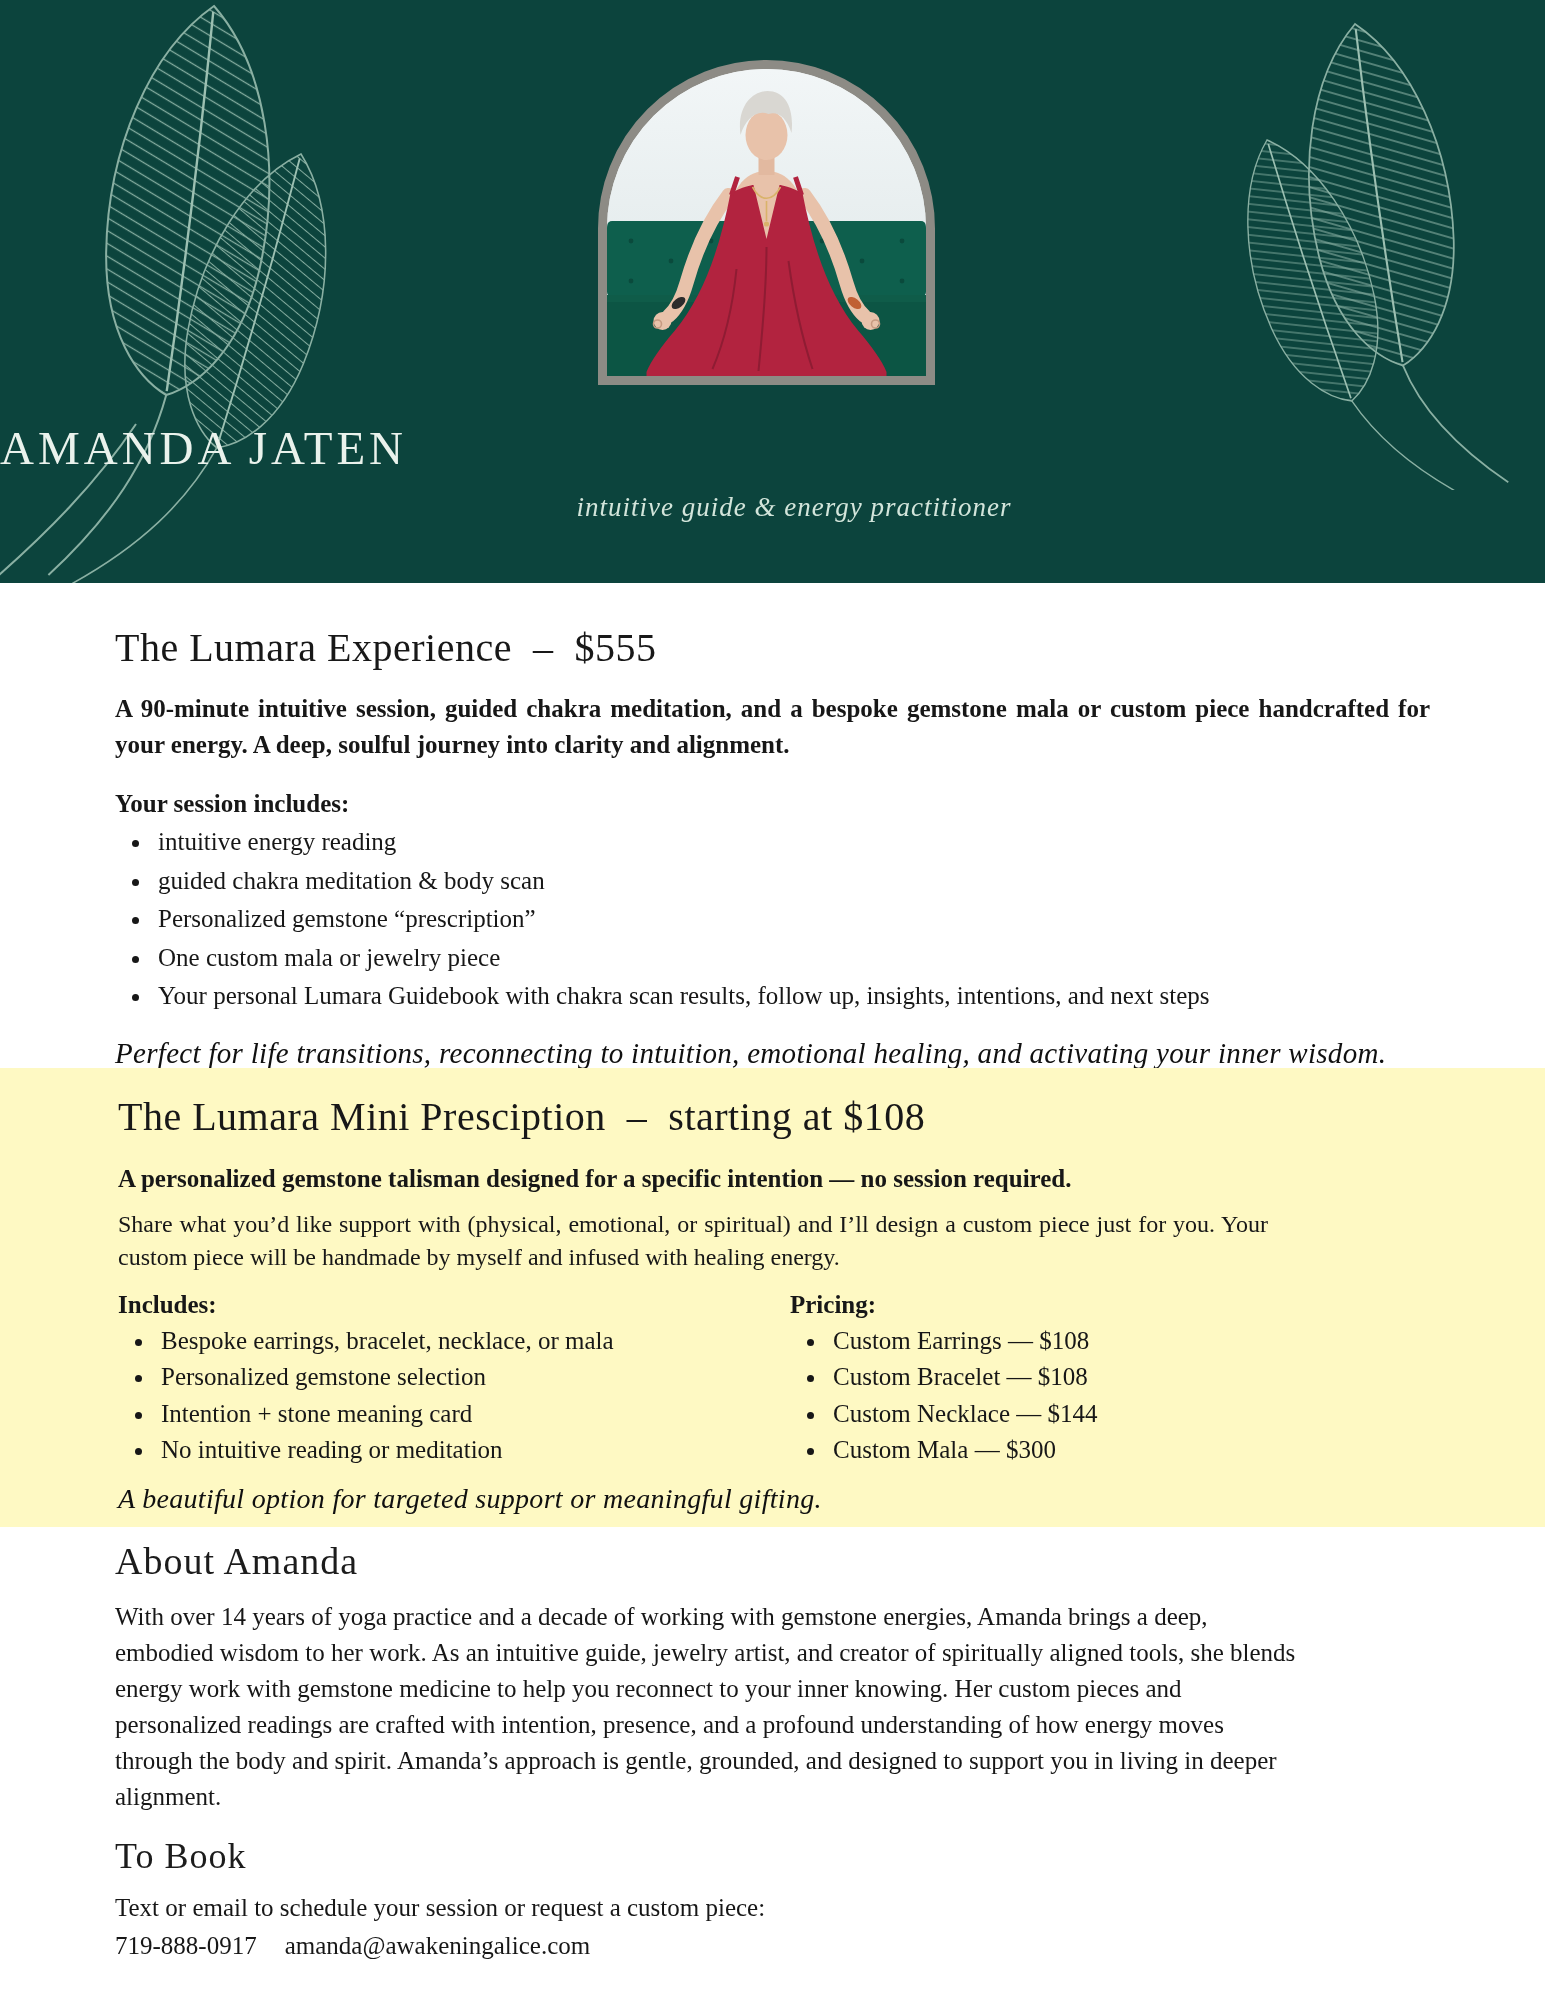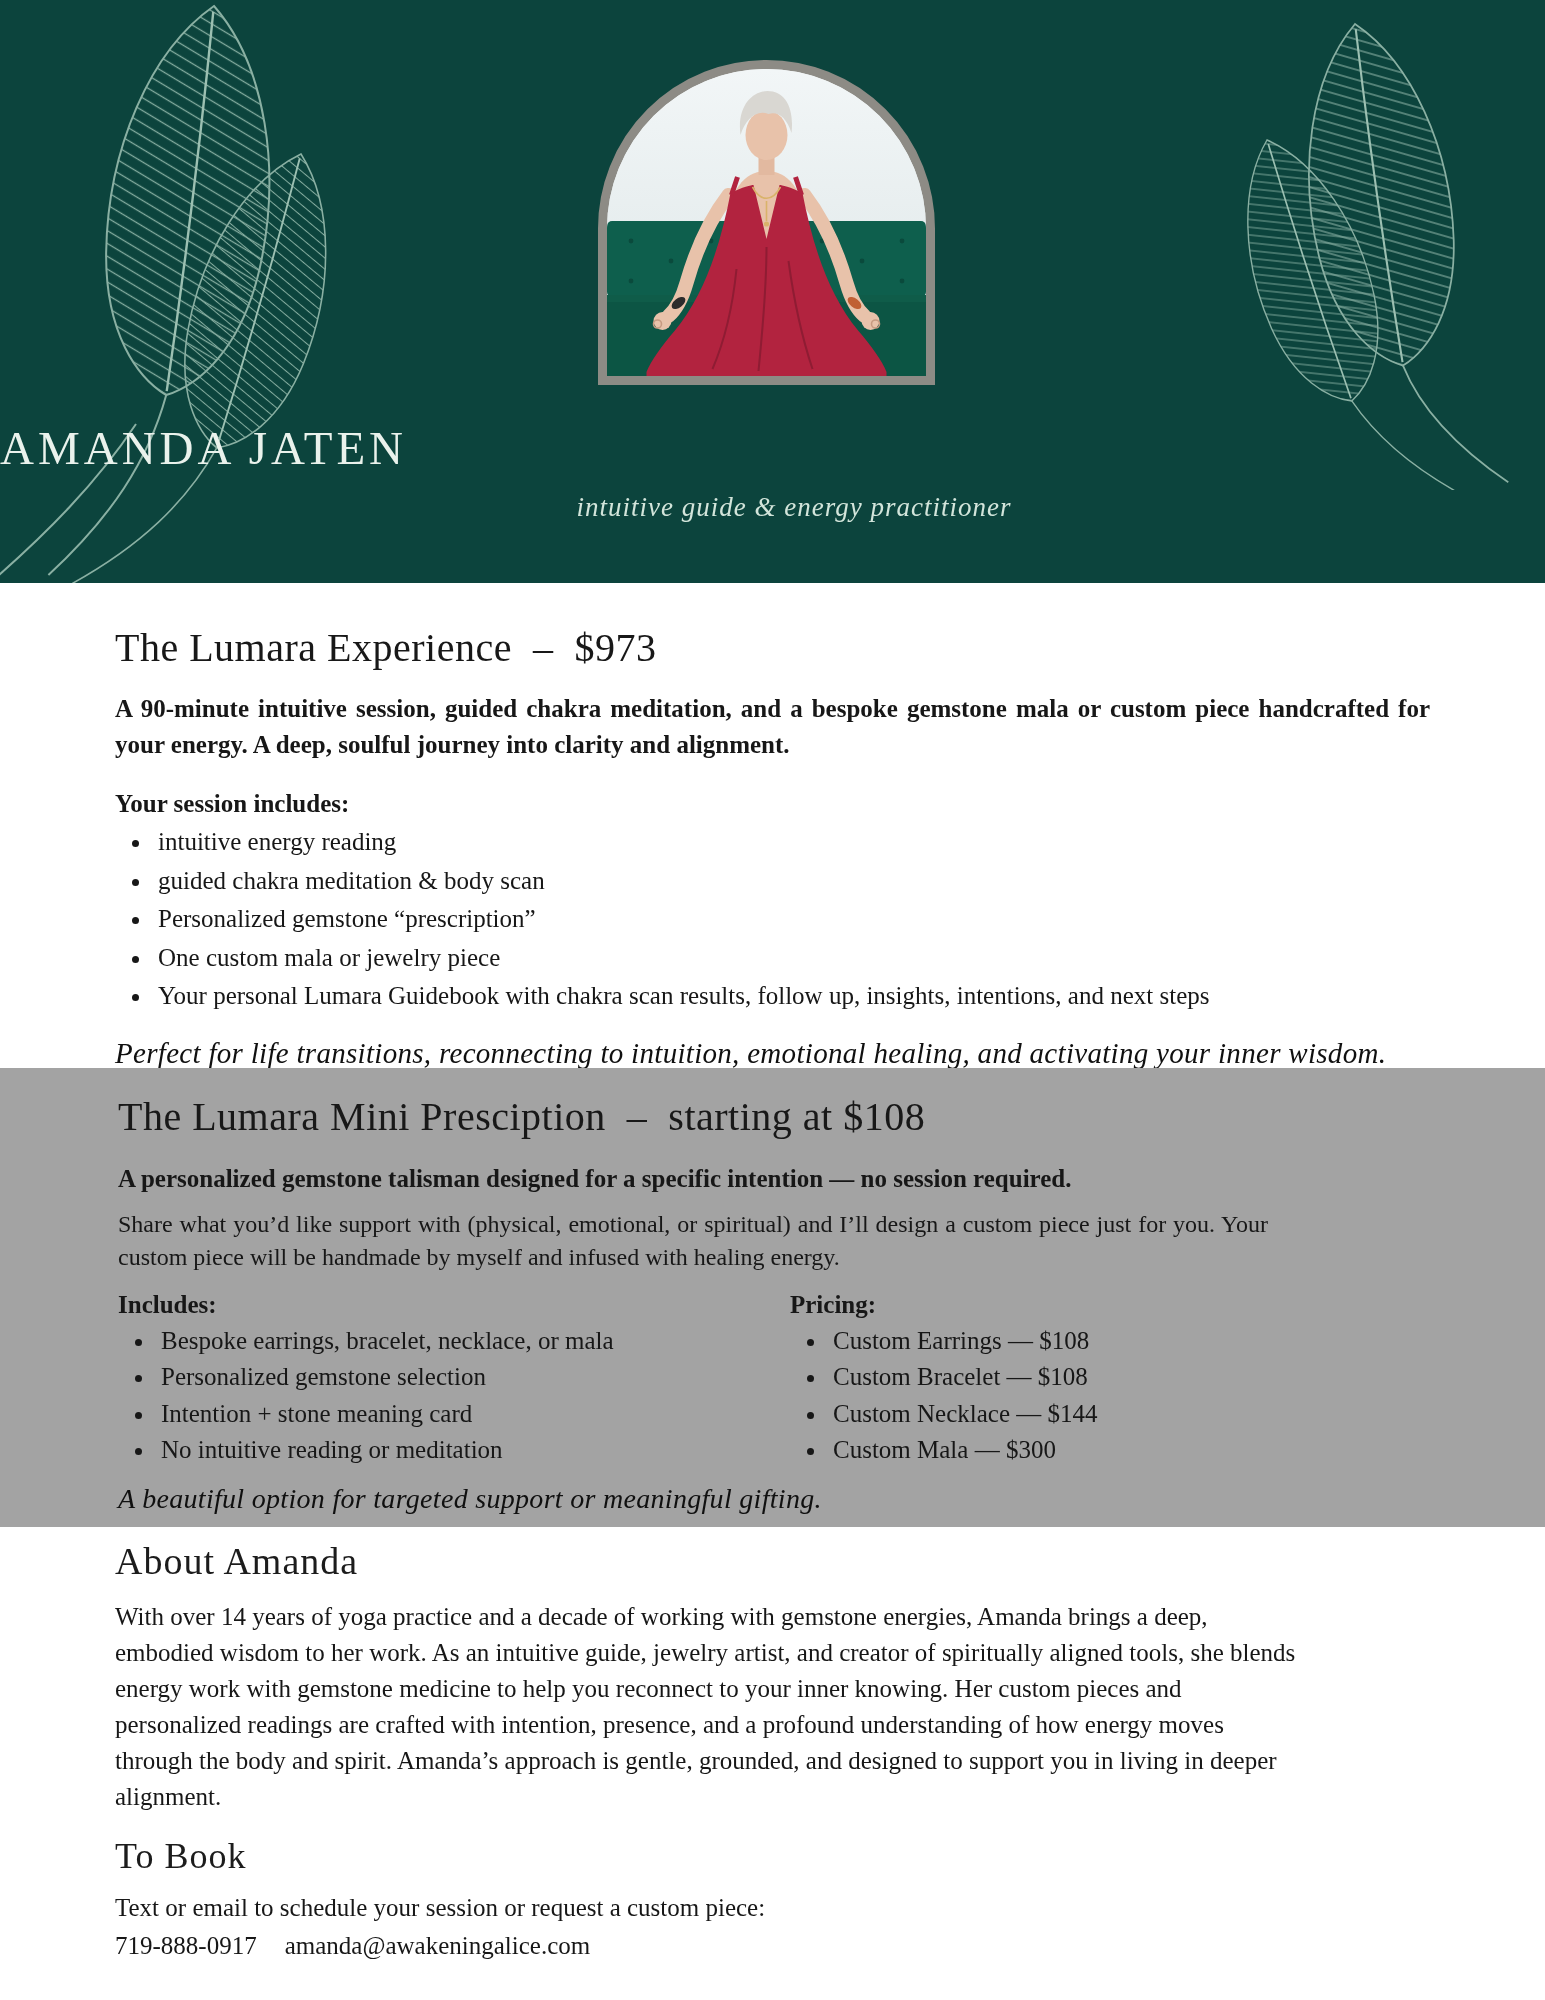--- a/index.html
+++ b/index.html
@@ -28,21 +28,21 @@
     font-size:47px; line-height:1.05; letter-spacing:4px; color:#eaf2ec; white-space:pre-wrap;
   }
   .tagline {
     position:absolute; left:0; top:492px; width:100%; text-align:center;
     font-style:italic; font-size:27px; letter-spacing:1px; color:#d3e5db;padding-left:43px;
   }
 
   
   .sec { position:absolute; left:0; width:1545px; }
   .sec-exp   { top:583px;  height:485px; padding:42px 115px 0 115px; background:#ffffff; }
-  .sec-mini  { top:1068px; height:459px; padding:26px 85px 0 118px; background:#a3a3a3; }
+  .sec-mini  { top:1068px; height:459px; padding:26px 85px 0 118px; background:#fef9c3; }
   .sec-about { top:1527px; height:473px; padding:12px 115px 0 115px; background:#ffffff; z-index:1; }
 
   h2.sec-title {
     font-weight:400; font-size:40px; line-height:1.15; color:#181818;
     letter-spacing:0.5px; white-space:pre-wrap;
   }
   .lead-bold { margin-top:20px; font-weight:bold; font-size:25px; line-height:1.42; text-align:justify; }
   .includes-label { margin-top:28px; font-weight:bold; font-size:25px; }
   ul.bullets { margin-top:8px; padding-left:38px; font-size:25px; line-height:1.3; list-style:disc outside; }
   ul.bullets li { margin-top:6px; padding-left:5px; }
@@ -180,21 +180,21 @@
           <path d="M-26,66 C -30,36 -13,22 1,22 C 18,22 28,38 25,64 C 20,48 11,42 2,45 C -10,40 -21,50 -26,66 Z" fill="#d9d7d2"></path>
         </g>
       </svg>
     </div>
 
     <div class="brand">AMANDA JATEN</div>
     <div class="tagline">intuitive guide &amp; energy practitioner</div>
   </div>
 
   <div class="sec sec-exp">
-    <h2 class="sec-title">The Lumara Experience  –  $973</h2>
+    <h2 class="sec-title">The Lumara Experience  –  $555</h2>
     <p class="lead-bold">A 90-minute intuitive session, guided chakra meditation, and a bespoke gemstone mala or custom piece handcrafted for your energy.  A deep, soulful journey into clarity and alignment.</p>
     <p class="includes-label">Your session includes:</p>
     <ul class="bullets">
         <li>intuitive energy reading</li>
         <li>guided chakra meditation &amp; body scan</li>
         <li>Personalized gemstone “prescription”</li>
         <li>One custom mala or jewelry piece</li>
         <li>Your personal Lumara Guidebook with chakra scan results, follow up, insights, intentions, and next steps</li>
       </ul>
     <p class="italic-note">Perfect for life transitions, reconnecting to intuition, emotional healing, and activating your inner wisdom.</p>

